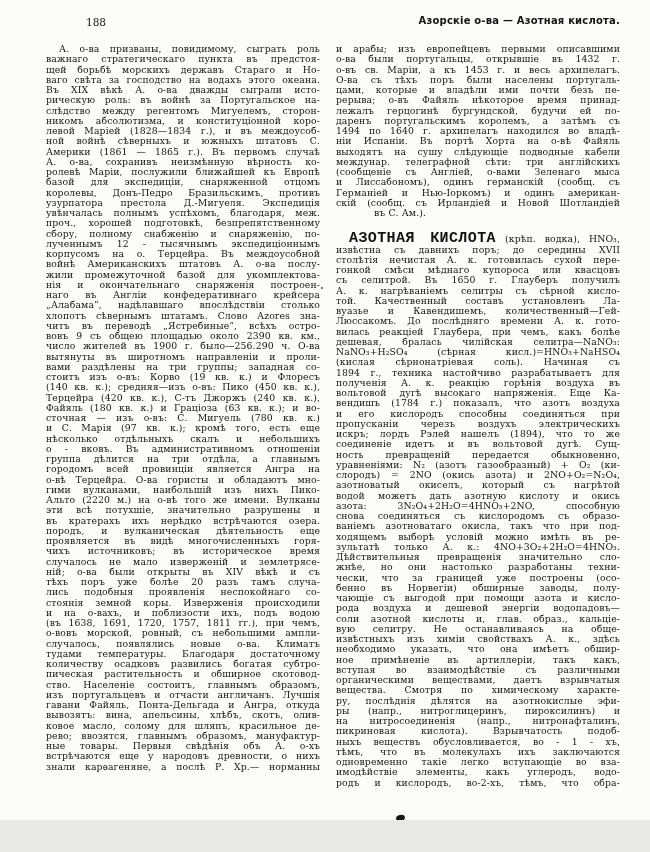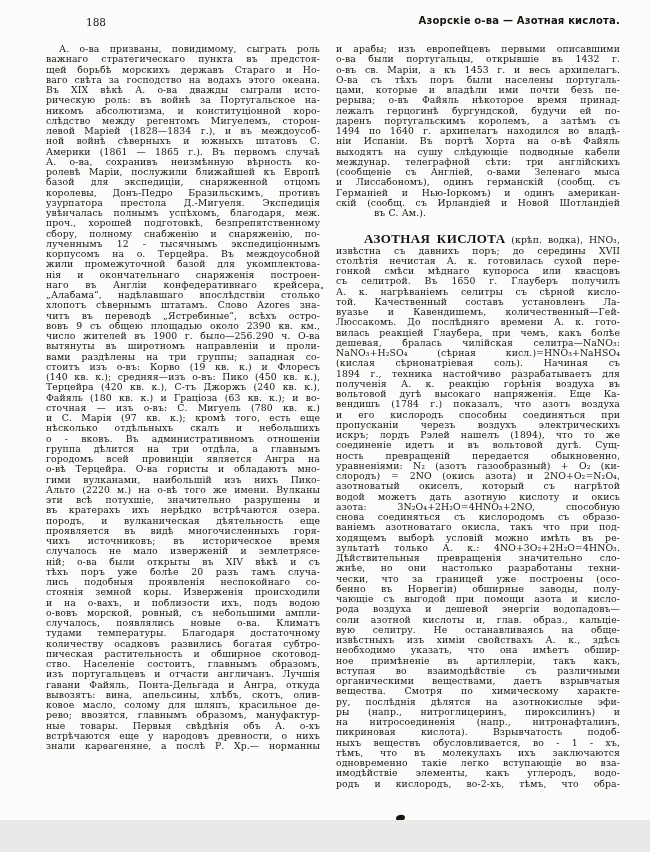--- a/index.html
+++ b/index.html
@@ -27,22 +27,22 @@
   .col-left  { width:274px; }
   .col-right { width:284px; }
   .block.gap { margin-top:16px; }
   .line {
     text-align:justify; text-align-last:justify;
     white-space:normal; letter-spacing:0.1px;
   }
   .line.indent { text-indent:13px; }
   .line.short { text-align-last:left;margin-left:38px; }
   .art-head {
-    font-family:Liberation Serif, serif; font-weight:bold;
-    font-size:13px; letter-spacing:0.4px;margin-left:15px;
+    font-family:Liberation Mono, monospace; font-weight:bold;
+    font-size:15px; letter-spacing:0.4px;
   }
   .ink-blot {
     position:absolute; background:#181512; border-radius:50%;
   }
   .blot-a { left:396px; top:815px; width:9px; height:6px; transform:rotate(-15deg); }
   .blot-b { left:431px; top:829px; width:2px; height:3px; opacity:.7; }
   .blot-c { left:321px; top:287px; width:2px; height:2px; opacity:.8; }
 </style>
 </head>
 <body>
@@ -56,35 +56,36 @@
 
   <div class="content">
     <div class="col col-left">
         <div class="block">
           <div class="line indent">А. о-ва призваны, повидимому, сыграть роль</div>
           <div class="line">важнаго стратегическаго пункта въ предстоя-</div>
           <div class="line">щей борьбѣ морскихъ державъ Стараго и Но-</div>
           <div class="line">ваго свѣта за господство на водахъ этого океана.</div>
           <div class="line">Въ XIX вѣкѣ А. о-ва дважды сыграли исто-</div>
           <div class="line">рическую роль: въ войнѣ за Португальское на-</div>
+          <div class="line">слѣдство между регентомъ Мигуелемъ, сторон-</div>
           <div class="line">никомъ абсолютизма, и конституціонной коро-</div>
-          <div class="line">слѣдство между регентомъ Мигуелемъ, сторон-</div>
           <div class="line">левой Маріей (1828—1834 г.), и въ междоусоб-</div>
           <div class="line">ной войнѣ сѣверныхъ и южныхъ штатовъ С.</div>
           <div class="line">Америки (1861 — 1865 г.). Въ первомъ случаѣ</div>
           <div class="line">А. о-ва, сохранивъ неизмѣнную вѣрность ко-</div>
           <div class="line">ролевѣ Маріи, послужили ближайшей къ Европѣ</div>
           <div class="line">базой для экспедиціи, снаряженной отцомъ</div>
           <div class="line">королевы, Донъ-Педро Бразильскимъ, противъ</div>
           <div class="line">узурпатора престола Д.-Мигуеля. Экспедиція</div>
           <div class="line">увѣнчалась полнымъ успѣхомъ, благодаря, меж.</div>
           <div class="line">проч., хорошей подготовкѣ, безпрепятственному</div>
           <div class="line">сбору, полному снабженію и снаряженію, по-</div>
           <div class="line">лученнымъ 12 - тысячнымъ экспедиціоннымъ</div>
           <div class="line">корпусомъ на о. Терцейра. Въ междоусобной</div>
+          <div class="line">войнѣ Американскихъ штатовъ А. о-ва послу-</div>
           <div class="line">жили промежуточной базой для укомплектова-</div>
           <div class="line">нія и окончательнаго снаряженія построен-</div>
           <div class="line">наго въ Англіи конфедеративнаго крейсера</div>
           <div class="line">„Алабама“, надѣлавшаго впослѣдствіи столько</div>
           <div class="line">хлопотъ сѣвернымъ штатамъ. Слово Azores зна-</div>
           <div class="line">читъ въ переводѣ „Ястребиные“, всѣхъ остро-</div>
           <div class="line">вовъ 9 съ общею площадью около 2390 кв. км.,</div>
           <div class="line">число жителей въ 1900 г. было—256.290 ч. О-ва</div>
           <div class="line">вытянуты въ широтномъ направленіи и проли-</div>
           <div class="line">вами раздѣлены на три группы; западная со-</div>
@@ -105,20 +106,21 @@
           <div class="line">въ кратерахъ ихъ нерѣдко встрѣчаются озера.</div>
           <div class="line">породъ, и вулканическая дѣятельность еще</div>
           <div class="line">проявляется въ видѣ многочисленныхъ горя-</div>
           <div class="line">чихъ источниковъ; въ историческое время</div>
           <div class="line">случалось не мало изверженій и землетрясе-</div>
           <div class="line">ній; о-ва были открыты въ XIV вѣкѣ и съ</div>
           <div class="line">тѣхъ поръ уже болѣе 20 разъ тамъ случа-</div>
           <div class="line">лись подобныя проявленія неспокойнаго со-</div>
           <div class="line">стоянія земной коры. Изверженія происходили</div>
           <div class="line">и на о-вахъ, и поблизости ихъ, подъ водою</div>
+          <div class="line">(въ 1638, 1691, 1720, 1757, 1811 гг.), при чемъ,</div>
           <div class="line">о-вовъ морской, ровный, съ небольшими ампли-</div>
           <div class="line">случалось, появлялись новые о-ва. Климатъ</div>
           <div class="line">тудами температуры. Благодаря достаточному</div>
           <div class="line">количеству осадковъ развились богатая субтро-</div>
           <div class="line">пическая растительность и обширное скотовод-</div>
           <div class="line">ство. Населеніе состоитъ, главнымъ образомъ,</div>
           <div class="line">изъ португальцевъ и отчасти англичанъ. Лучшія</div>
           <div class="line">гавани Файяль, Понта-Дельгада и Ангра, откуда</div>
           <div class="line">вывозятъ: вина, апельсины, хлѣбъ, скотъ, олив-</div>
           <div class="line">ковое масло, солому для шляпъ, красильное де-</div>

